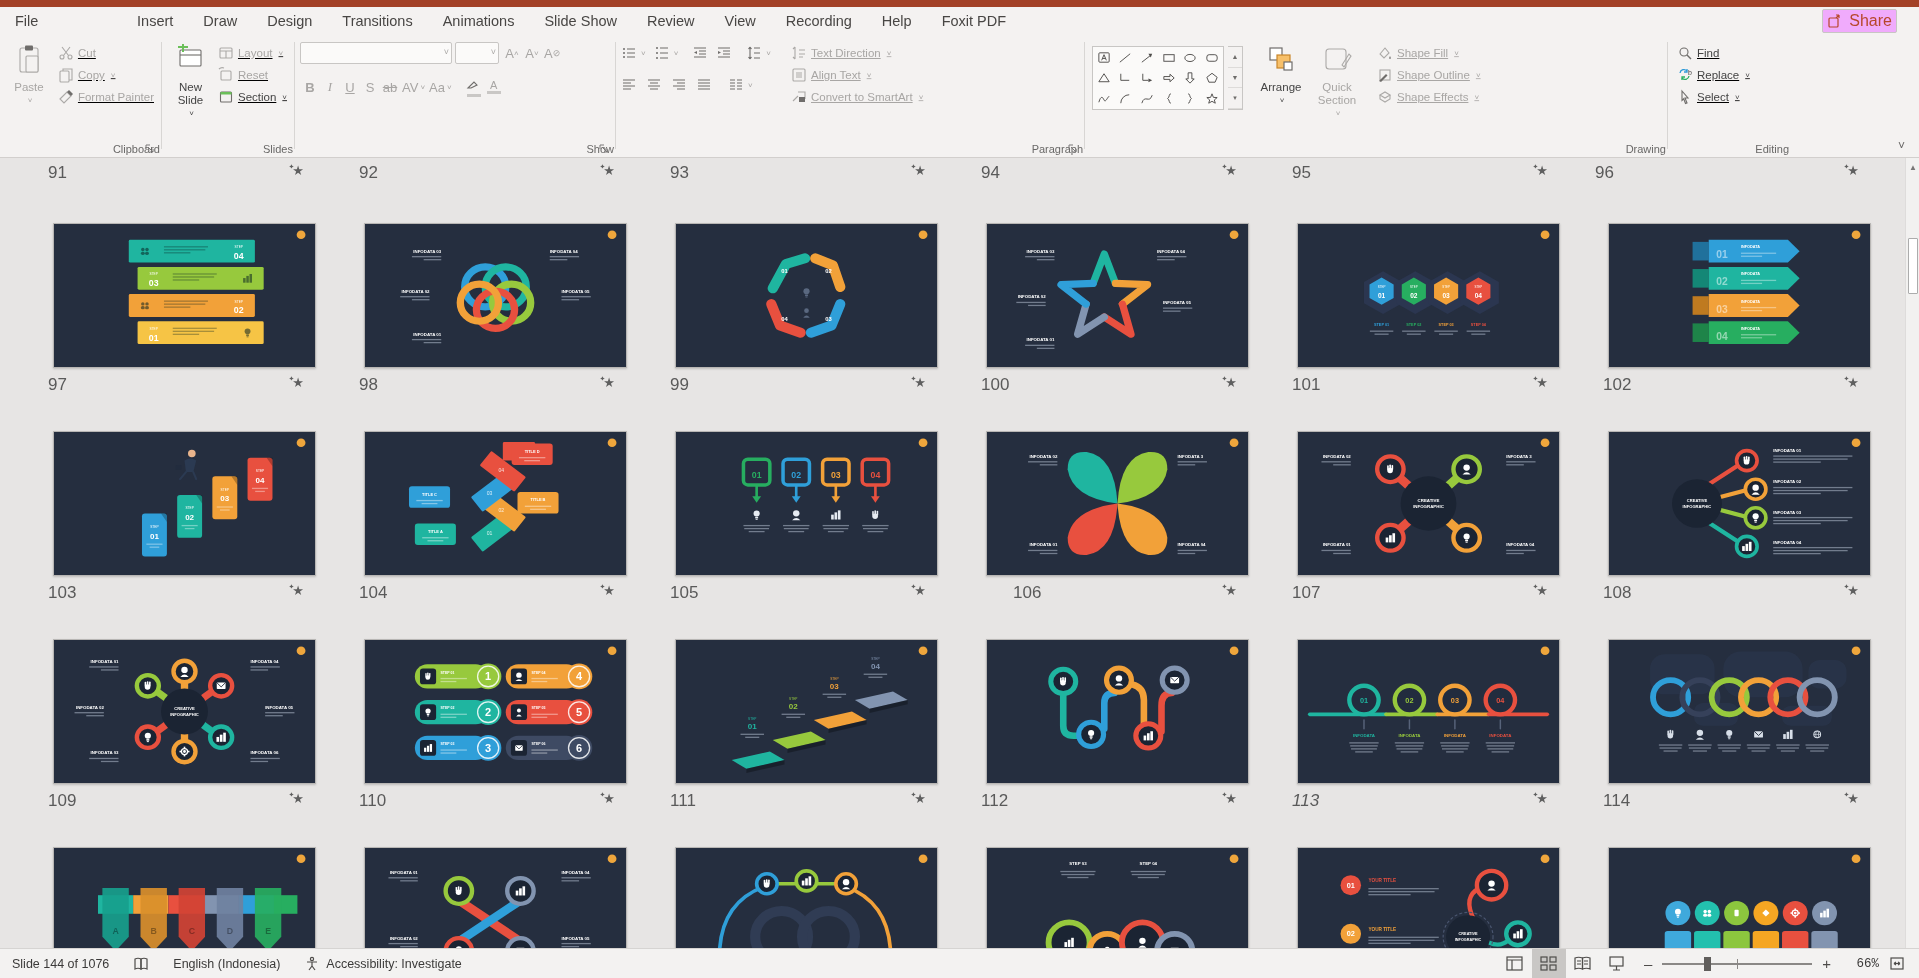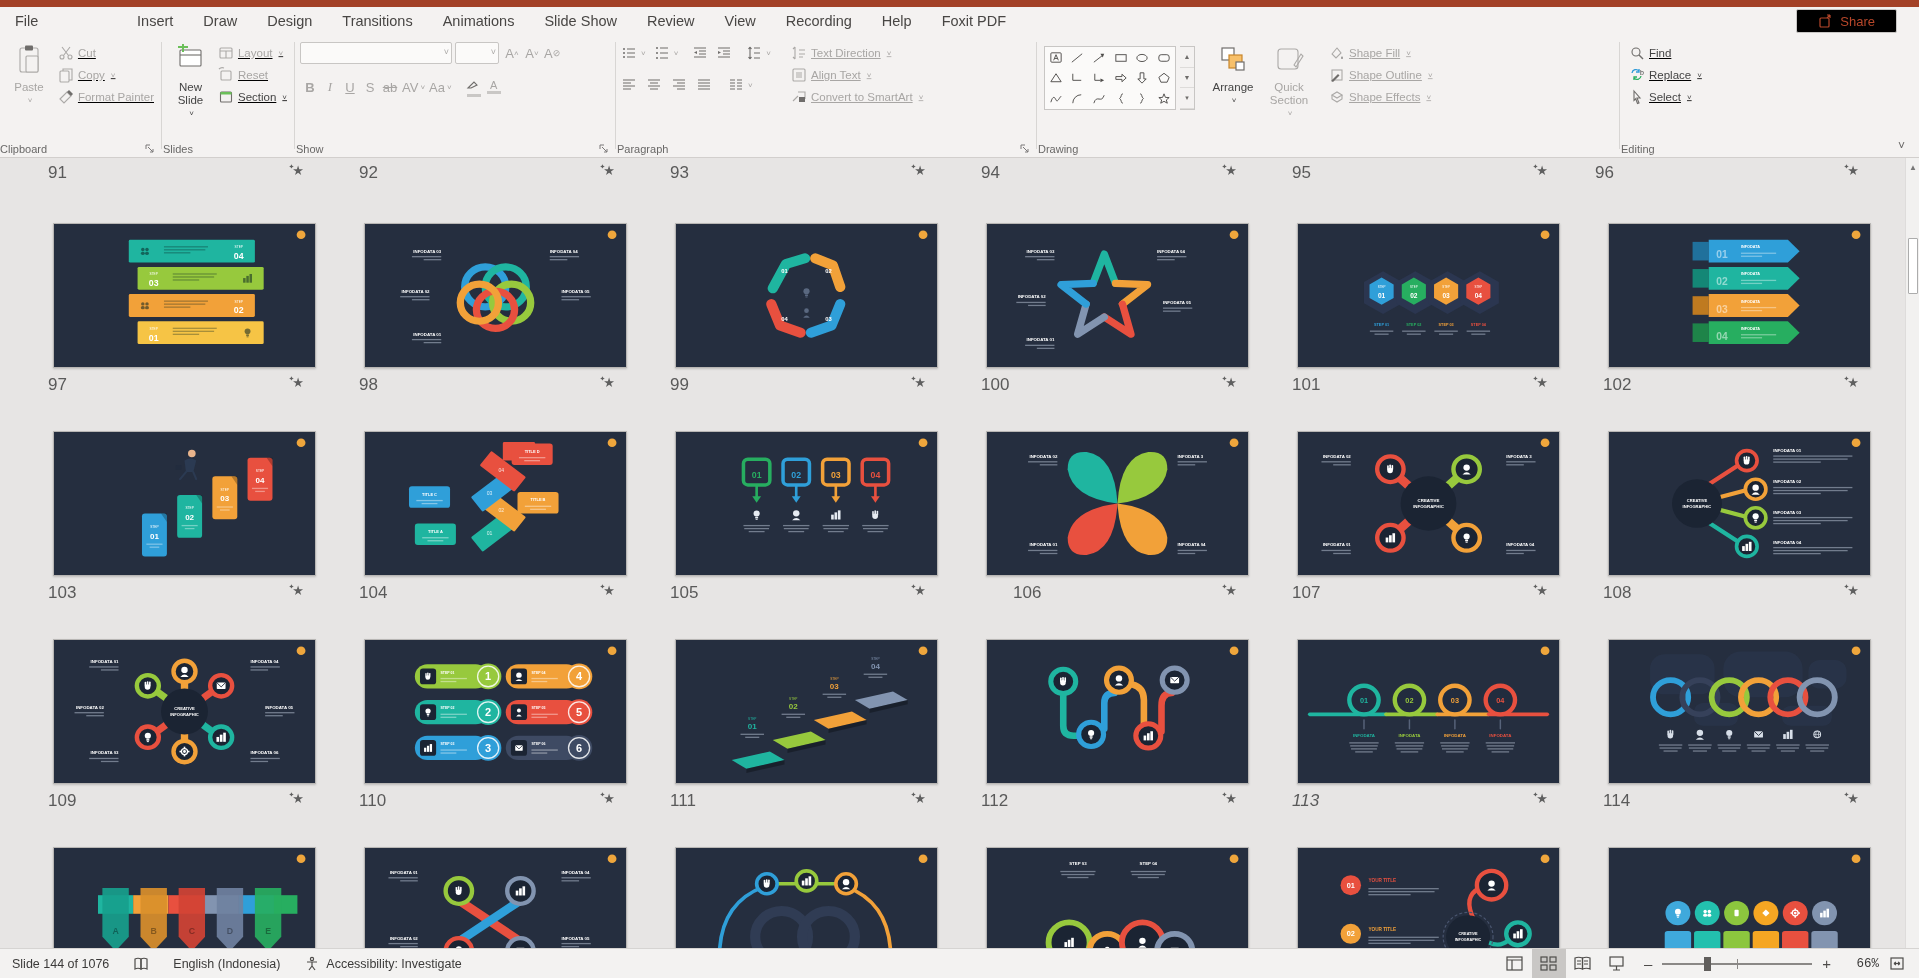--- a/index.html
+++ b/index.html
@@ -7,27 +7,27 @@
     font-family:"Liberation Sans", sans-serif; }
   #app { position:relative; width:1919px; height:978px; }
 
   
   .topstrip { position:absolute; left:0; top:0; width:1919px; height:7px; background:#A34127; }
   .tabrow { position:absolute; left:0; top:7px; width:1919px; height:29px; background:#F4F2F1; display:flex; align-items:center; }
   .tab { padding:0 15px; font-size:14.5px; color:#484644; height:29px; line-height:29px; position:relative; cursor:default; }
   .tab.active { color:#B7472A; font-weight:400;margin-top:33px; }
   .tab.active:after { content:""; position:absolute; left:12px; right:12px; bottom:0; height:3px; background:#C2492B; }
   .share-btn { position:absolute; right:22px; top:2px; height:24px; border:1px solid #C8C6C4; border-radius:2px;
-    background:#000000; display:flex; align-items:center; padding:0 21px; gap:6px; font-size:13px; color:#B7472A; }
+    background:#f0abfc; display:flex; align-items:center; padding:0 4px; gap:6px; font-size:16px; color:#B7472A; }
 
   
   .ribbon { position:absolute; left:0; top:36px; width:1919px; height:122px; background:#F4F2F1; border-bottom:1px solid #D2CFCD; display:flex; }
   .rgroup { position:relative; height:100%; flex:0 0 auto; padding:4px 2px 18px 4px; }
   .gsep { flex:0 0 1px; background:#D8D6D4; margin:6px 1px 8px 1px; }
-  .glabel { position:absolute; left:0; right:0; bottom:2px; text-align:left; font-size:11px; color:#696867; }
+  .glabel { position:absolute; left:0; right:0; bottom:2px; text-align:right; font-size:11px; color:#696867; }
   .launcher { position:absolute; right:4px; bottom:2px; width:12px; height:12px; color:#7a7878; }
   .gbody { display:flex; height:96px; }
   .bigbtn { width:56px; display:flex; flex-direction:column; align-items:center; padding-top:4px; font-size:11.5px; line-height:13px; text-align:center; color:#444; border-radius:2px; }
   .bigbtn .blabel { margin-top:3px; }
   .dis { color:#A8A6A4 !important; }
   .dis svg { stroke:#ABA9A7 !important; }
   .vcol { display:flex; flex-direction:column; justify-content:flex-start; padding-top:2px;text-decoration:underline; }
   .smbtn { display:flex; align-items:center; gap:4px; font-size:11.5px; color:#444; height:22px; padding:0 4px; border-radius:2px; white-space:nowrap; }
   .chev { font-size:8px; color:inherit; transform:scaleY(.8); display:inline-block; margin-left:2px; }
   .ic16 { width:16px; height:16px; flex:0 0 16px; }
@@ -238,21 +238,21 @@
           </div>
         </div>
       </div>
       <div class="glabel"><span>Show</span></div>
       <svg class="launcher" viewBox="0 0 12 12" style="fill:none;stroke:#7a7878;stroke-width:1">
         <path d="M2,2 h4 M2,2 v4 M4,4 l5,5 M9,9 h-3 M9,9 v-3"></path>
       </svg>
     </div>
     <div class="gsep"></div>
 
-    <div class="rgroup" style="width:418px">
+    <div class="rgroup" style="width:466px">
       <div style="display:flex">
         <div style="display:flex;flex-direction:column">
           <div class="pline" style="height:26px">
             <svg class="ic16 ln" viewBox="0 0 16 16">
                 <circle cx="3" cy="4" r="1" class="f"></circle>
                 <circle cx="3" cy="8" r="1" class="f"></circle>
                 <circle cx="3" cy="12" r="1" class="f"></circle>
                 <path d="M6,4 h8 M6,8 h8 M6,12 h8"></path>
               </svg>
               <span class="chev dis">˅</span>

